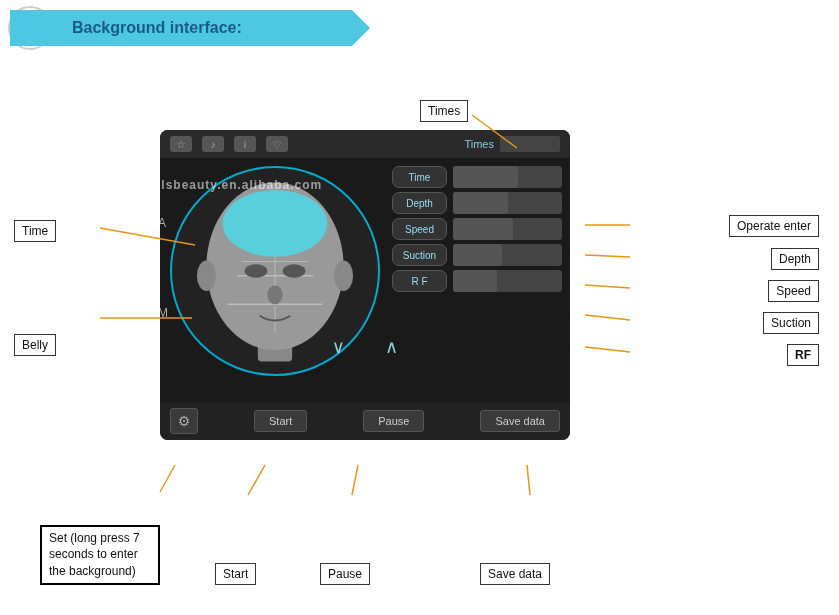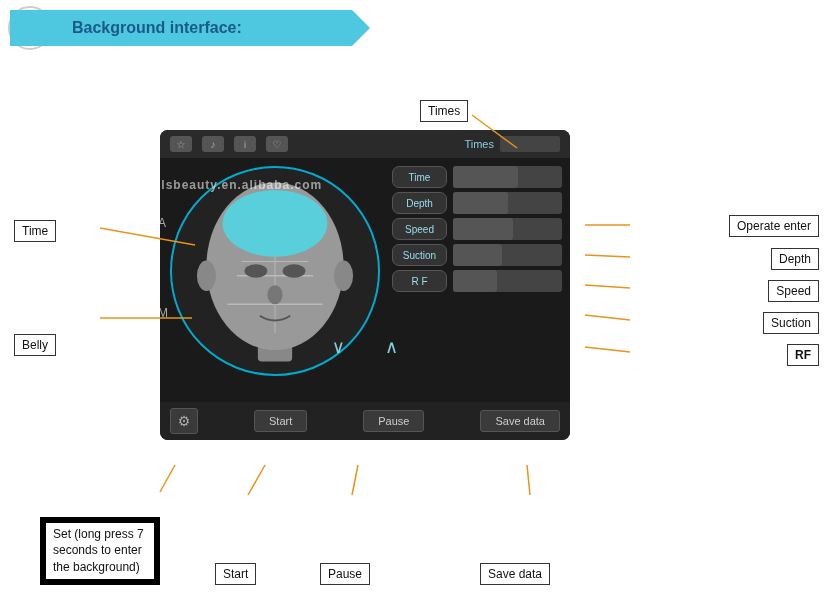--- a/index.html
+++ b/index.html
@@ -238,21 +238,21 @@
       background: #fff;
       border: 1px solid #333;
       padding: 3px 7px;
       font-size: 12px;
       color: #111;
       white-space: nowrap;
     }
     .annotation-multiline {
       position: absolute;
       background: #fff;
-      border: 6px solid #000000;
+      border: 2px solid #000000;
       padding: 3px 7px;
       font-size: 12px;
       color: #111;
       line-height: 1.4;
     }
 
     
     .times-annotation {
       top: 100px;
       left: 420px;

